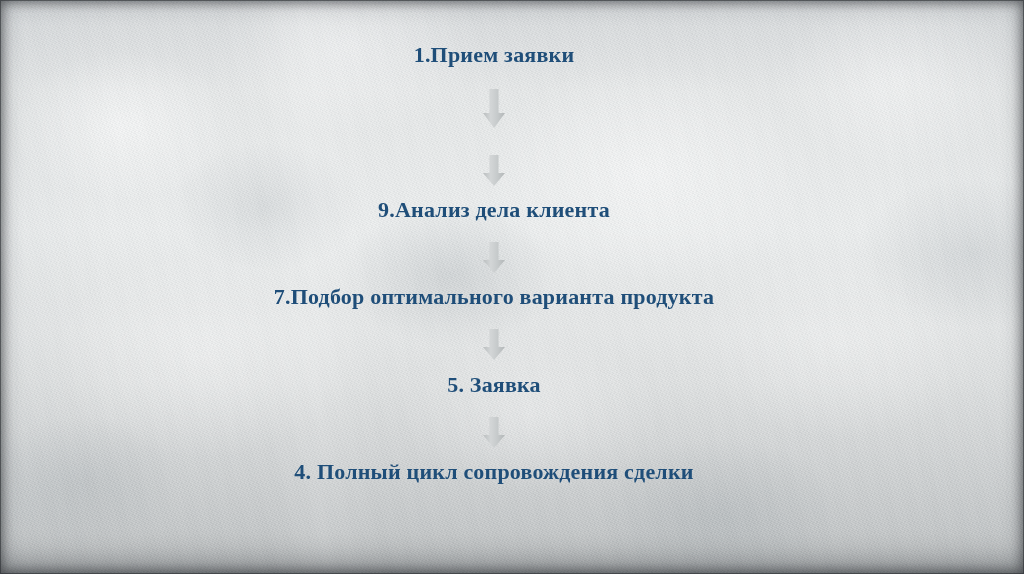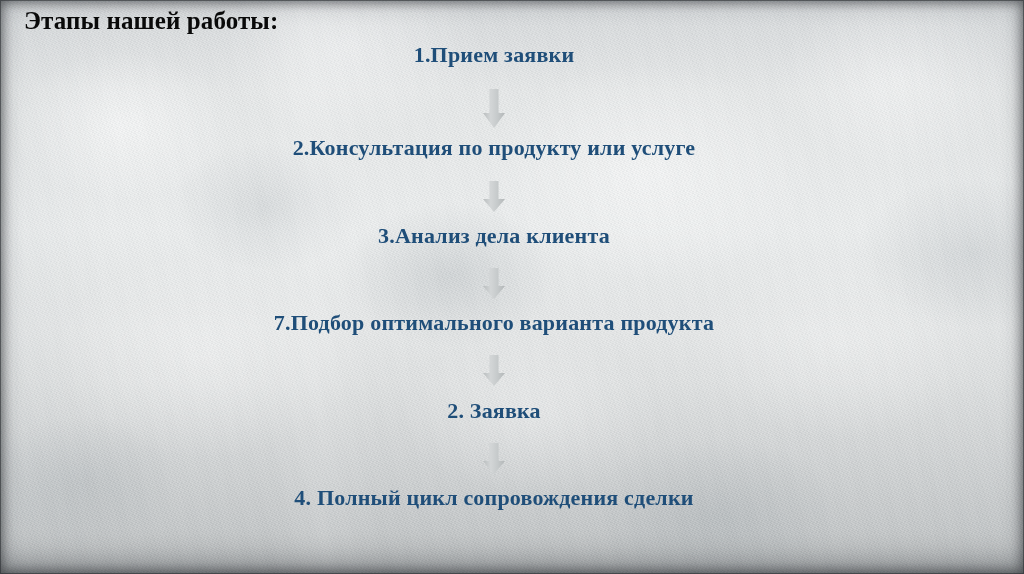--- a/index.html
+++ b/index.html
@@ -129,21 +129,20 @@
 </head>
 <body>
 
 <div id="slide">
 
   <div id="grain"></div>
   <div id="streaks"></div>
 
   <div id="content">
 
-    <div class="page-title">Этапы нашей работы:</div>
 
     <div class="flow">
 
       <div class="flow-row">
         <div class="step-label step-1">1.Прием заявки</div>
       </div>
 
       <div style="height:21px"></div>
 
       <div class="arrow-row">
@@ -157,23 +156,20 @@
                 <stop offset="100%" stop-color="#b2b6b7"></stop>
               </linearGradient>
             </defs>
             <path d="M7.5,0 L16.5,0 L16.5,24 L23,24 L12,39 L1,24 L7.5,24 Z" fill="url(#ag1)"></path>
           </svg>
         </span>
       </div>
 
       <div style="height:6px"></div>
 
-      <div class="flow-row">
-        <div class="step-label step-2">2.Консультация по продукту или услуге</div>
-      </div>
 
       <div style="height:20px"></div>
 
       <div class="arrow-row">
         <span class="arrow">
           <svg width="24" height="32" viewBox="0 0 24 32" aria-hidden="true">
             <defs>
               <linearGradient id="ag2" x1="0" y1="0" x2="1" y2="0">
                 <stop offset="0%" stop-color="#b9bdbe"></stop>
                 <stop offset="35%" stop-color="#d3d6d7"></stop>
@@ -182,21 +178,21 @@
               </linearGradient>
             </defs>
             <path d="M7.5,0 L16.5,0 L16.5,18 L23,18 L12,31 L1,18 L7.5,18 Z" fill="url(#ag2)"></path>
           </svg>
         </span>
       </div>
 
       <div style="height:10px"></div>
 
       <div class="flow-row">
-        <div class="step-label step-3">3.Анализ дела клиента</div>
+        <div class="step-label step-3">9.Анализ дела клиента</div>
       </div>
 
       <div style="height:19px"></div>
 
       <div class="arrow-row">
         <span class="arrow">
           <svg width="24" height="32" viewBox="0 0 24 32" aria-hidden="true">
             <defs>
               <linearGradient id="ag3" x1="0" y1="0" x2="1" y2="0">
                 <stop offset="0%" stop-color="#b9bdbe"></stop>
@@ -230,21 +226,21 @@
               </linearGradient>
             </defs>
             <path d="M7.5,0 L16.5,0 L16.5,18 L23,18 L12,31 L1,18 L7.5,18 Z" fill="url(#ag4)"></path>
           </svg>
         </span>
       </div>
 
       <div style="height:11px"></div>
 
       <div class="flow-row">
-        <div class="step-label step-5">2. Заявка</div>
+        <div class="step-label step-5">5. Заявка</div>
       </div>
 
       <div style="height:19px"></div>
 
       <div class="arrow-row">
         <span class="arrow">
           <svg width="24" height="32" viewBox="0 0 24 32" aria-hidden="true">
             <defs>
               <linearGradient id="ag5" x1="0" y1="0" x2="1" y2="0">
                 <stop offset="0%" stop-color="#b9bdbe"></stop>

